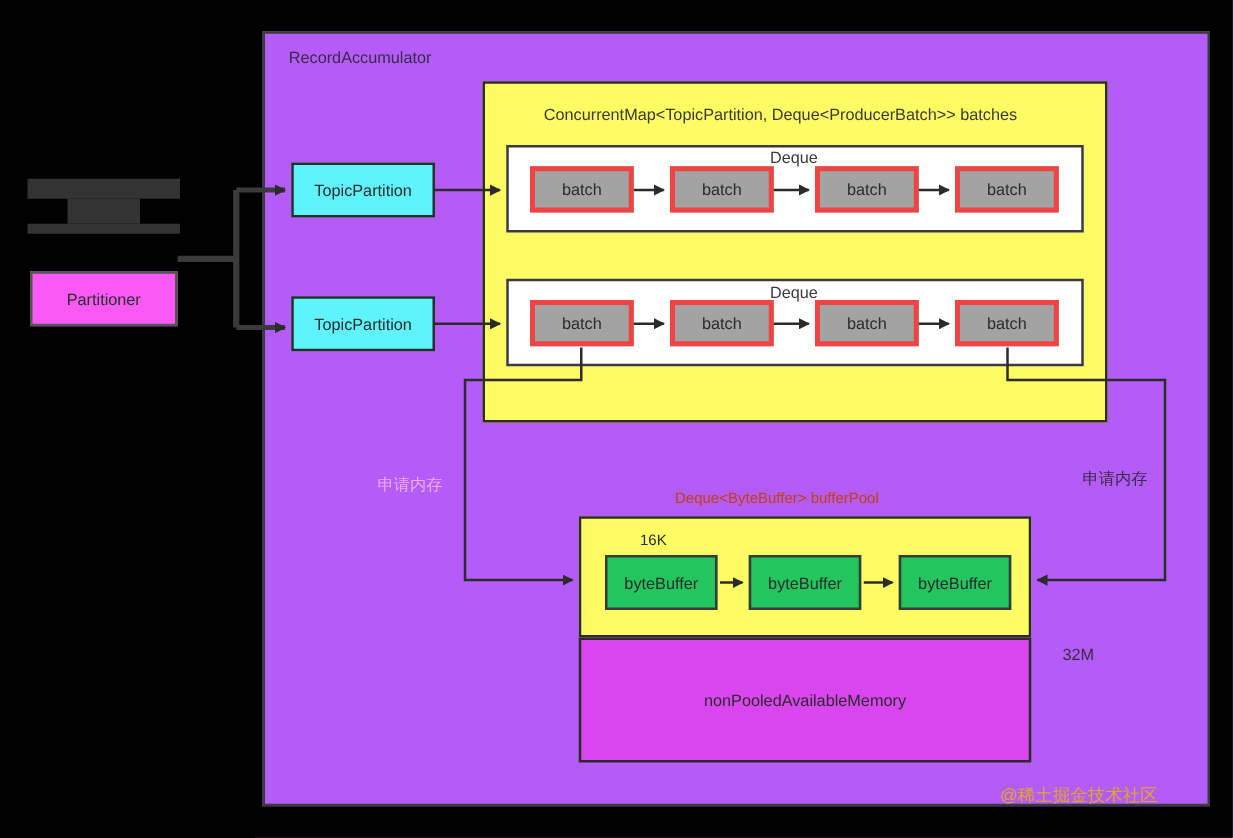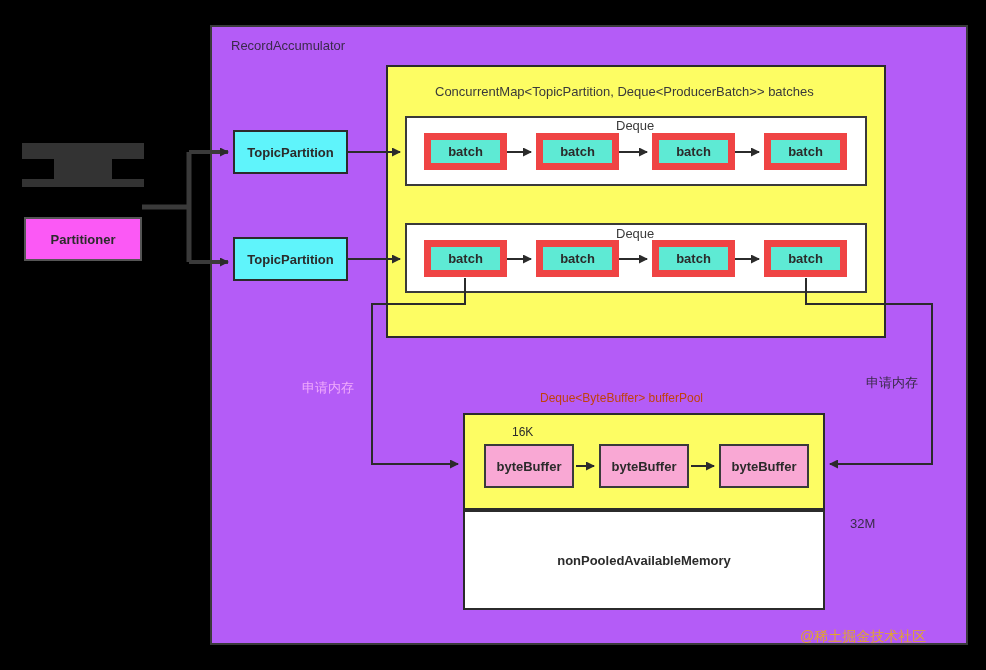--- a/index.html
+++ b/index.html
@@ -28,21 +28,20 @@
     line-height: 1;
   }
   .centered-text {
     position: absolute;
     box-sizing: border-box;
     display: flex;
     align-items: center;
     justify-content: center;
     white-space: nowrap;
     color: #2b2b2b;
-    font-weight: bold;
   }
 
   
   #record-accumulator {
     left: 210px; top: 25px; width: 758px; height: 620px;
     background: #b45cf7;
     border: 2px solid #3a3a3a;
   }
   #record-accumulator-label {
     left: 231px; top: 39px;
@@ -98,54 +97,54 @@
     position: absolute;
     font-size: 13px;
     color: #3a3a3a;
     white-space: nowrap;
   }
   #deque-label-1 { left: 616px; top: 118px; }
   #deque-label-2 { left: 616px; top: 226px; }
 
   
   .batch {
-    background: #5eead4;
-    border: 7px solid #ef4444;
+    background: #a3a3a3;
+    border: 4px solid #ef4444;
     font-size: 13px;
     width: 83px; height: 37px;
   }
 
   
   #bufferpool-title {
     left: 540px; top: 392px;
     font-size: 12px; color: #c2410c;
   }
   #bufferpool-box {
     left: 463px; top: 413px; width: 362px; height: 97px;
     background: #fdfd63;
     border: 2px solid #2b2b2b;
   }
   #bufferpool-size-label {
     left: 512px; top: 426px;
     font-size: 12px; color: #2b2b2b;
   }
   .bytebuffer {
-    background: #f9a8d4;
+    background: #22c55e;
     border: 2px solid #3a3a3a;
     font-size: 13px;
     width: 90px; height: 44px;
     top: 444px;
   }
   #bytebuffer-1 { left: 484px; }
   #bytebuffer-2 { left: 599px; }
   #bytebuffer-3 { left: 719px; }
 
   #nonpooled-box {
     left: 463px; top: 510px; width: 362px; height: 100px;
-    background: #ffffff;
+    background: #d946ef;
     border: 2px solid #2b2b2b;
     font-size: 13px;
   }
   #memory-total-label {
     left: 850px; top: 517px;
     font-size: 13px; color: #3a2a4a;
   }
 
   
   #alloc-label  { left: 302px; top: 381px; font-size: 13px; color: #f0abfc; }

